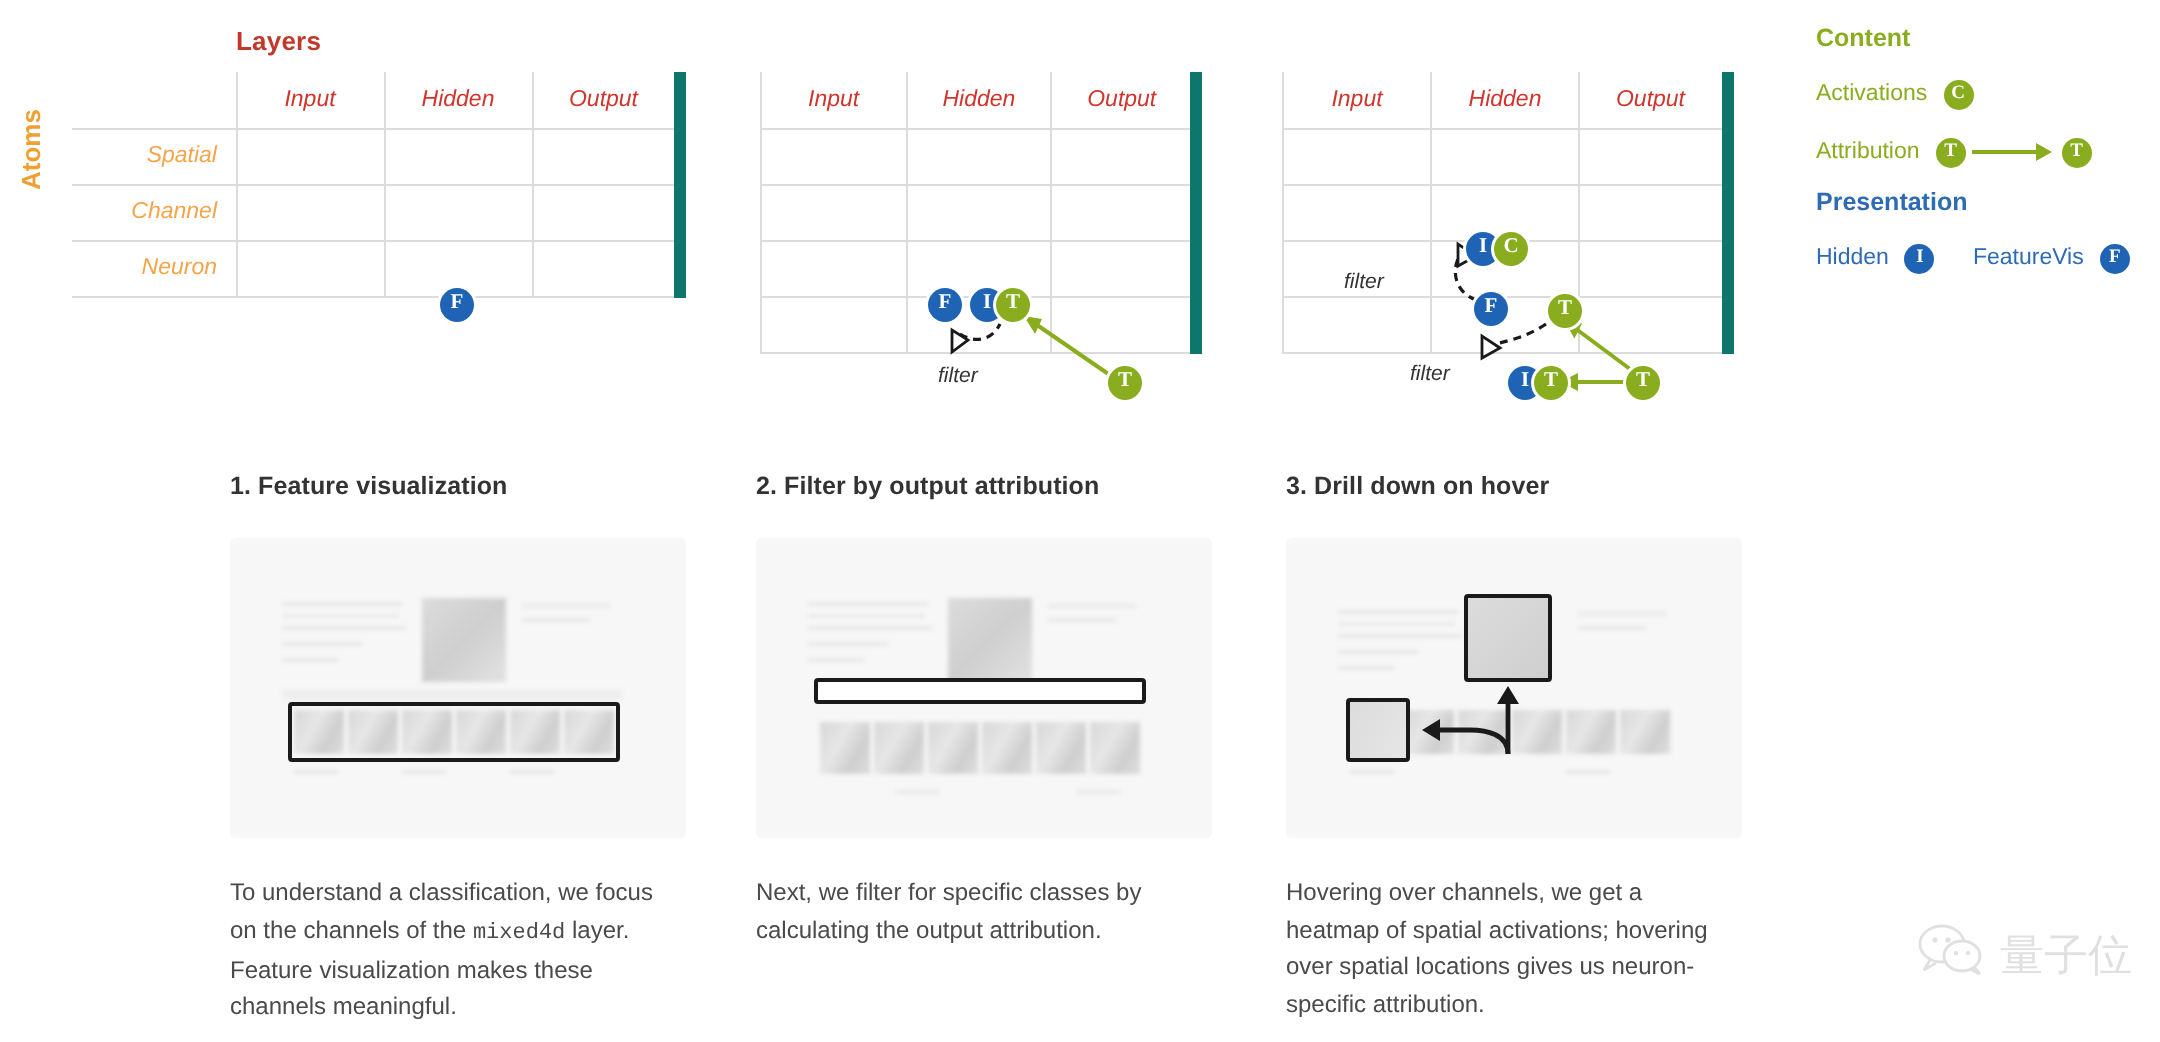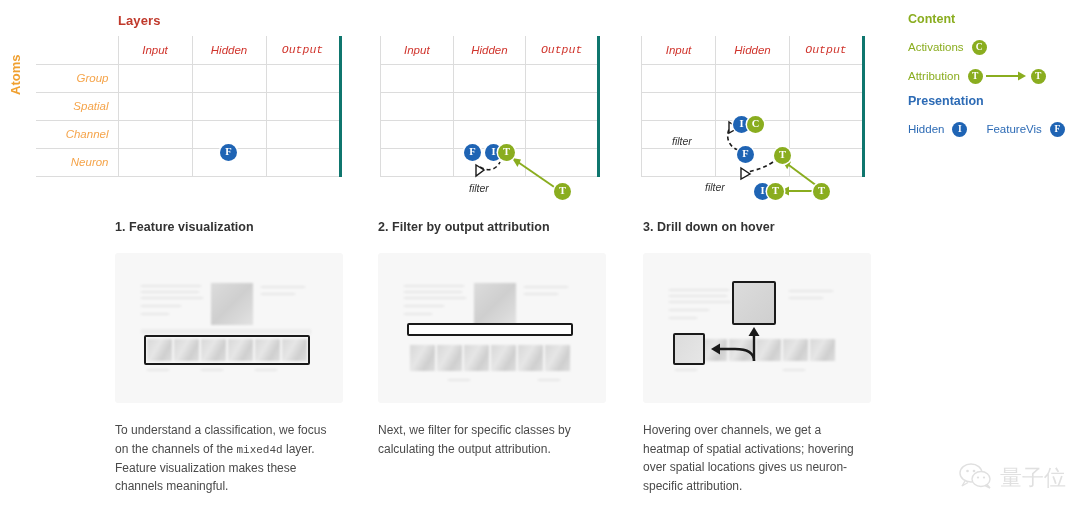--- a/index.html
+++ b/index.html
@@ -48,21 +48,21 @@
     font-size:11.5px; font-style:italic; color:#f5a44a;
     text-align:right; padding-right:9px !important;
     vertical-align:middle; white-space:nowrap;
   }
   .cell {
     height:28px;
     border-left:1px solid #dcdcdc;
     border-top:1px solid #dcdcdc;
     border-bottom:1px solid #dcdcdc;
   }
-  .cell.lastcol { border-right:3px solid #0f766e;font-family:Liberation Mono, monospace; }
+  .cell.lastcol { border-right:6px solid #0f766e; }
   tr.hdrrow .cell { border-top:none; border-bottom:none; }
   .rowlabel.lbl { border-top:1px solid #dcdcdc; border-bottom:1px solid #dcdcdc; }
 
   .gridwrap { position:relative; }
   .overlay { position:absolute; left:0; top:0; width:100%; height:100%; pointer-events:none; }
 
   
   .badge {
     position:absolute;
     width:17px; height:17px; border-radius:50%;
@@ -94,21 +94,21 @@
     width:15px; height:15px; border-radius:50%;
     color:#fff; font-size:9.5px; font-weight:bold;
     display:inline-flex; align-items:center; justify-content:center;
     font-family:"Liberation Serif", serif; margin-left:8px; flex:none;
   }
   .lg-badge.blue { background:#1f64b4; }
   .lg-badge.green { background:#8aad1f; }
   .lg-arrow { position:relative; width:46px; height:14px; margin:0 1px; flex:none; }
 
   
-  .card { position:absolute; top:220px; width:228px; }
+  .card { position:absolute; top:236px; width:228px; }
   .c1 { left:115px; }
   .c2 { left:378px; }
   .c3 { left:643px; }
   .card h3 {
     margin:0 0 19px 0;
     font-size:12.5px; font-weight:bold; color:#333;
     letter-spacing:.05px;
   }
   .thumb {
     width:228px; height:150px;
@@ -154,26 +154,20 @@
             <col style="width:74px">
             <col style="width:74px">
             <col style="width:74px">
           </colgroup>
         <tbody>
             <tr class="hdrrow">
           <td class="corner"></td>
           <td class="colhead cell first">Input</td>
           <td class="colhead cell">Hidden</td>
           <td class="colhead cell lastcol">Output</td>
-        </tr>
-        <tr>
-          <td class="rowlabel lbl">Group</td>
-          <td class="cell"></td>
-          <td class="cell"></td>
-          <td class="cell lastcol"></td>
         </tr>
         <tr>
           <td class="rowlabel lbl">Spatial</td>
           <td class="cell"></td>
           <td class="cell"></td>
           <td class="cell lastcol"></td>
         </tr>
         <tr>
           <td class="rowlabel lbl">Channel</td>
           <td class="cell"></td>

